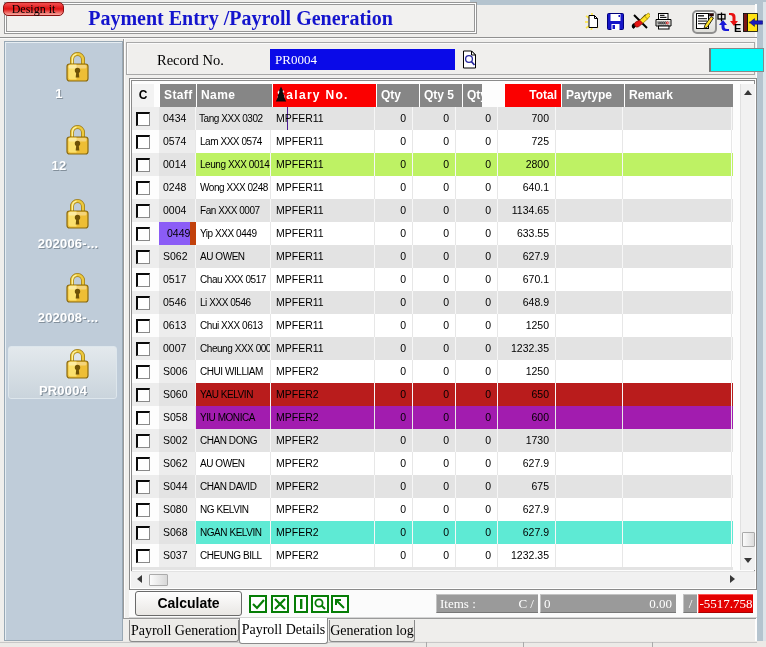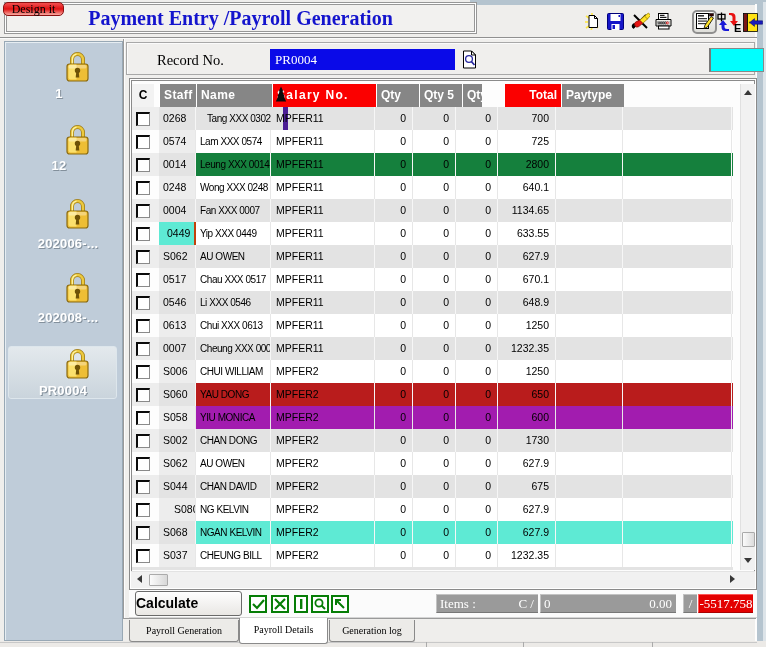--- a/index.html
+++ b/index.html
@@ -6,21 +6,21 @@
 body {position:relative;background:#efeeec;font-family:"Liberation Sans",sans-serif}
 .abs {position:absolute}
 .row {position:absolute;left:0;width:601px;height:23px}
 .cell {position:absolute;top:0;height:23px;font-size:10.5px;color:#000;line-height:23px;overflow:hidden;white-space:nowrap}
 .num {text-align:right;padding-right:6px}
 .ck {position:absolute;left:0;top:0;width:27px;height:23px;background:#fdfdfd}
 .cb {position:absolute;left:4px;top:5px;width:14px;height:14px;background:#fff;border-style:solid;border-color:#0a0a0a #8a8a8a #8a8a8a #0a0a0a;border-width:2px 1px 1px 2px}
 .hc {position:absolute;top:0;height:23px;background:#868686;color:#fff;font-size:12px;font-weight:bold;line-height:23px;padding-left:4px;border-left:1px solid #fff;overflow:hidden}
 .slab {position:absolute;text-align:center;color:#fff;font-size:13px;font-weight:bold;letter-spacing:0.2px;text-shadow:1px 1px 0 rgba(120,133,144,0.85);font-family:"Liberation Sans",sans-serif}
 .gbar {position:absolute;top:594px;height:19px;background:#9a9a9a;border-top:1px solid #c2c2c2;border-left:1px solid #c2c2c2;border-bottom:1px solid #777;color:#fff;font-family:"Liberation Serif",serif;font-size:13px;line-height:18px}
-.tab {position:absolute;top:620px;height:22px;background:#ecebe8;border:1px solid #8a8a8a;border-top:none;border-radius:0 0 3px 3px;font-family:"Liberation Serif",serif;font-size:10px;text-align:center;color:#000}
+.tab {position:absolute;top:620px;height:22px;background:#ecebe8;border:1px solid #8a8a8a;border-top:none;border-radius:0 0 3px 3px;font-family:"Liberation Serif",serif;font-size:14px;text-align:center;color:#000}
 </style></head>
 <body>
 
 <div class="abs" style="left:470px;top:0;width:296px;height:5px;background:#b5c4cf;border-radius:0 5px 0 0"></div>
 <div class="abs" style="left:757px;top:0;width:9px;height:647px;background:#b5c4cf"></div>
 <div class="abs" style="left:755px;top:4px;width:2px;height:640px;background:#fdfdfd"></div>
 <div class="abs" style="left:763px;top:2px;width:3px;height:645px;background:#dde4e9"></div>
 <div class="abs" style="left:0;top:641px;width:766px;height:6px;background:#eceae7"></div>
 <div class="abs" style="left:0px;top:642px;width:757px;height:1px;background:#c8c8c8"></div>
 <div class="abs" style="left:426px;top:642px;width:1px;height:5px;background:#aaa"></div>
@@ -193,31 +193,32 @@
 
   <div class="abs" style="left:0;top:0;width:22px;height:23px;background:#f2f2f2;color:#000;font-weight:bold;font-size:12px;text-align:center;line-height:23px;font-family:'Liberation Sans',sans-serif">C</div>
   <div class="hc" style="left:27px;width:37px;letter-spacing:0.4px">Staff</div>
   <div class="hc" style="left:64px;width:76px;letter-spacing:0.4px">Name</div>
   <div class="hc" style="left:140px;width:104px;background:#fb0000;letter-spacing:1.3px">Salary No.</div>
   <div class="hc" style="left:244px;width:43px">Qty</div>
   <div class="hc" style="left:287px;width:43px">Qty 5</div>
   <div class="hc" style="left:330px;width:20px">Qty 2</div>
   <div class="hc" style="left:372px;width:57px;background:#fb0000;text-align:right;padding-right:4px;padding-left:0">Total</div>
   <div class="hc" style="left:429px;width:63px">Paytype</div>
+  <div class="hc" style="left:492px;width:109px">Remark</div>
 
   <svg class="abs" style="left:142px;top:2px" width="14" height="17" viewBox="0 0 14 17">
       <path d="M7 0.5 L9.3 5.5 H8.4 L10.6 10.5 H9.8 L12.2 15.5 H1.8 L4.2 10.5 H3.4 L5.7 5.5 H4.7 Z" fill="#0a0a0a"></path>
     </svg>
 
 <div class="row" style="top:23px;background:#e3e3e3">
 <div class="ck" style="background:#ededed">
         <div class="cb"></div>
       </div>
-<div class="cell" style="left:27px;width:37px;background:#e3e3e3;border-right:1px solid #f6f6f6;padding-left:4px">0268</div>
-<div class="cell" style="left:65px;width:91px;border-right:5px solid #4c1d95;padding-left:10px;font-size:10px;letter-spacing:-0.45px">Tang XXX 0302</div>
+<div class="cell" style="left:27px;width:37px;background:#e3e3e3;border-right:1px solid #f6f6f6;padding-left:4px">0434</div>
+<div class="cell" style="left:65px;width:91px;border-right:1px solid #4c1d95;padding-left:2px;font-size:10px;letter-spacing:-0.45px">Tang XXX 0302</div>
 <div class="cell" style="left:140px;width:103px;border-right:1px solid #f6f6f6;padding-left:4px">MPFER11</div>
 <div class="cell num" style="left:244px;width:37px;border-right:1px solid #f6f6f6">0</div>
 <div class="cell num" style="left:287px;width:37px;border-right:1px solid #f6f6f6">0</div>
 <div class="cell num" style="left:330px;width:36px;border-right:1px solid #f6f6f6">0</div>
 <div class="cell num" style="left:372px;width:52px;border-right:1px solid #f6f6f6">700</div>
 <div class="cell" style="left:429px;width:62px;border-right:1px solid #f6f6f6"></div>
 <div class="cell" style="left:492px;width:108px;border-right:1px solid #f6f6f6"></div>
 </div>
 <div class="row" style="top:46px;background:#ffffff">
 <div class="ck" style="background:#fdfdfd">
@@ -226,21 +227,21 @@
 <div class="cell" style="left:27px;width:37px;background:#ededed;border-right:1px solid #e7e7e7;padding-left:4px">0574</div>
 <div class="cell" style="left:65px;width:74px;border-right:1px solid #e7e7e7;padding-left:3px;font-size:10px;letter-spacing:-0.45px">Lam XXX 0574</div>
 <div class="cell" style="left:140px;width:103px;border-right:1px solid #e7e7e7;padding-left:4px">MPFER11</div>
 <div class="cell num" style="left:244px;width:37px;border-right:1px solid #e7e7e7">0</div>
 <div class="cell num" style="left:287px;width:37px;border-right:1px solid #e7e7e7">0</div>
 <div class="cell num" style="left:330px;width:36px;border-right:1px solid #e7e7e7">0</div>
 <div class="cell num" style="left:372px;width:52px;border-right:1px solid #e7e7e7">725</div>
 <div class="cell" style="left:429px;width:62px;border-right:1px solid #e7e7e7"></div>
 <div class="cell" style="left:492px;width:108px;border-right:1px solid #e7e7e7"></div>
 </div>
-<div class="row" style="top:69px;background:#15803d">
+<div class="row" style="top:69px;background:#bef264">
 <div class="ck" style="background:#ededed">
         <div class="cb"></div>
       </div>
 <div class="cell" style="left:27px;width:37px;background:#e3e3e3;border-right:1px solid #f6f6f6;padding-left:4px">0014</div>
 <div class="cell" style="left:65px;width:74px;border-right:1px solid #f6f6f6;padding-left:3px;font-size:10px;letter-spacing:-0.45px">Leung XXX 0014</div>
 <div class="cell" style="left:140px;width:103px;border-right:1px solid #f6f6f6;padding-left:4px">MPFER11</div>
 <div class="cell num" style="left:244px;width:37px;border-right:1px solid #f6f6f6">0</div>
 <div class="cell num" style="left:287px;width:37px;border-right:1px solid #f6f6f6">0</div>
 <div class="cell num" style="left:330px;width:36px;border-right:1px solid #f6f6f6">0</div>
 <div class="cell num" style="left:372px;width:52px;border-right:1px solid #f6f6f6">2800</div>
@@ -272,21 +273,21 @@
 <div class="cell num" style="left:287px;width:37px;border-right:1px solid #f6f6f6">0</div>
 <div class="cell num" style="left:330px;width:36px;border-right:1px solid #f6f6f6">0</div>
 <div class="cell num" style="left:372px;width:52px;border-right:1px solid #f6f6f6">1134.65</div>
 <div class="cell" style="left:429px;width:62px;border-right:1px solid #f6f6f6"></div>
 <div class="cell" style="left:492px;width:108px;border-right:1px solid #f6f6f6"></div>
 </div>
 <div class="row" style="top:138px;background:#ffffff">
 <div class="ck" style="background:#fdfdfd">
         <div class="cb"></div>
       </div>
-<div class="cell" style="left:27px;width:37px;background:#5eead4;border-right:2px solid #c2410c;padding-left:8px">0449</div>
+<div class="cell" style="left:27px;width:37px;background:#8b5cf6;border-right:6px solid #c2410c;padding-left:8px">0449</div>
 <div class="cell" style="left:65px;width:74px;border-right:1px solid #e7e7e7;padding-left:3px;font-size:10px;letter-spacing:-0.45px">Yip XXX 0449</div>
 <div class="cell" style="left:140px;width:103px;border-right:1px solid #e7e7e7;padding-left:4px">MPFER11</div>
 <div class="cell num" style="left:244px;width:37px;border-right:1px solid #e7e7e7">0</div>
 <div class="cell num" style="left:287px;width:37px;border-right:1px solid #e7e7e7">0</div>
 <div class="cell num" style="left:330px;width:36px;border-right:1px solid #e7e7e7">0</div>
 <div class="cell num" style="left:372px;width:52px;border-right:1px solid #e7e7e7">633.55</div>
 <div class="cell" style="left:429px;width:62px;border-right:1px solid #e7e7e7"></div>
 <div class="cell" style="left:492px;width:108px;border-right:1px solid #e7e7e7"></div>
 </div>
 <div class="row" style="top:161px;background:#e3e3e3">
@@ -371,21 +372,21 @@
 <div class="cell num" style="left:330px;width:36px;border-right:1px solid #e7e7e7">0</div>
 <div class="cell num" style="left:372px;width:52px;border-right:1px solid #e7e7e7">1250</div>
 <div class="cell" style="left:429px;width:62px;border-right:1px solid #e7e7e7"></div>
 <div class="cell" style="left:492px;width:108px;border-right:1px solid #e7e7e7"></div>
 </div>
 <div class="row" style="top:299px;background:#b91c1c">
 <div class="ck" style="background:#ededed">
         <div class="cb"></div>
       </div>
 <div class="cell" style="left:27px;width:37px;background:#e3e3e3;border-right:1px solid #f6f6f6;padding-left:4px">S060</div>
-<div class="cell" style="left:65px;width:74px;border-right:1px solid #f6f6f6;padding-left:3px;font-size:10px;letter-spacing:-0.45px">YAU DONG</div>
+<div class="cell" style="left:65px;width:74px;border-right:1px solid #f6f6f6;padding-left:3px;font-size:10px;letter-spacing:-0.45px">YAU KELVIN</div>
 <div class="cell" style="left:140px;width:103px;border-right:1px solid #f6f6f6;padding-left:4px">MPFER2</div>
 <div class="cell num" style="left:244px;width:37px;border-right:1px solid #f6f6f6">0</div>
 <div class="cell num" style="left:287px;width:37px;border-right:1px solid #f6f6f6">0</div>
 <div class="cell num" style="left:330px;width:36px;border-right:1px solid #f6f6f6">0</div>
 <div class="cell num" style="left:372px;width:52px;border-right:1px solid #f6f6f6">650</div>
 <div class="cell" style="left:429px;width:62px;border-right:1px solid #f6f6f6"></div>
 <div class="cell" style="left:492px;width:108px;border-right:1px solid #f6f6f6"></div>
 </div>
 <div class="row" style="top:322px;background:#a21caf">
 <div class="ck" style="background:#fdfdfd">
@@ -440,21 +441,21 @@
 <div class="cell num" style="left:287px;width:37px;border-right:1px solid #f6f6f6">0</div>
 <div class="cell num" style="left:330px;width:36px;border-right:1px solid #f6f6f6">0</div>
 <div class="cell num" style="left:372px;width:52px;border-right:1px solid #f6f6f6">675</div>
 <div class="cell" style="left:429px;width:62px;border-right:1px solid #f6f6f6"></div>
 <div class="cell" style="left:492px;width:108px;border-right:1px solid #f6f6f6"></div>
 </div>
 <div class="row" style="top:414px;background:#ffffff">
 <div class="ck" style="background:#fdfdfd">
         <div class="cb"></div>
       </div>
-<div class="cell" style="left:27px;width:37px;background:#ededed;border-right:1px solid #e7e7e7;padding-left:15px">S080</div>
+<div class="cell" style="left:27px;width:37px;background:#ededed;border-right:1px solid #e7e7e7;padding-left:4px">S080</div>
 <div class="cell" style="left:65px;width:74px;border-right:1px solid #e7e7e7;padding-left:3px;font-size:10px;letter-spacing:-0.45px">NG KELVIN</div>
 <div class="cell" style="left:140px;width:103px;border-right:1px solid #e7e7e7;padding-left:4px">MPFER2</div>
 <div class="cell num" style="left:244px;width:37px;border-right:1px solid #e7e7e7">0</div>
 <div class="cell num" style="left:287px;width:37px;border-right:1px solid #e7e7e7">0</div>
 <div class="cell num" style="left:330px;width:36px;border-right:1px solid #e7e7e7">0</div>
 <div class="cell num" style="left:372px;width:52px;border-right:1px solid #e7e7e7">627.9</div>
 <div class="cell" style="left:429px;width:62px;border-right:1px solid #e7e7e7"></div>
 <div class="cell" style="left:492px;width:108px;border-right:1px solid #e7e7e7"></div>
 </div>
 <div class="row" style="top:437px;background:#5eead4">
@@ -493,21 +494,21 @@
   <div class="abs" style="left:612px;top:474px;width:0;height:0;border-left:4px solid transparent;border-right:4px solid transparent;border-top:5px solid #383838"></div>
   <div class="abs" style="left:609.5px;top:448px;width:13px;height:15px;background:linear-gradient(90deg,#fbfbfb,#dcdcdc);border:1px solid #aaa;border-radius:1px"></div>
 </div>
 
 <div class="abs" style="left:131px;top:571px;width:624px;height:17px;background:#f1f1f1;border-top:1px solid #e3e3e3"></div>
 <div class="abs" style="left:137px;top:575px;width:0;height:0;border-top:4px solid transparent;border-bottom:4px solid transparent;border-right:5px solid #383838"></div>
 <div class="abs" style="left:730px;top:575px;width:0;height:0;border-top:4px solid transparent;border-bottom:4px solid transparent;border-left:5px solid #383838"></div>
 <div class="abs" style="left:149px;top:573.5px;width:19px;height:12px;background:linear-gradient(90deg,#fbfbfb,#d8d8d8);border:1px solid #aaa;border-radius:1px"></div>
 
 <div class="abs" style="left:129px;top:590px;width:628px;height:28px;background:#fbfbfb;border-bottom:1px solid #d5d5d5"></div>
-<div class="abs" style="left:135px;top:591px;width:107px;height:25px;background:linear-gradient(#fefefe,#e9e7e4);border:1px solid #6a6a6a;border-radius:3px;box-shadow:inset 0 1px 0 #fff;font-weight:bold;font-size:14px;line-height:23px;color:#000">Calculate</div>
+<div class="abs" style="left:135px;top:591px;width:107px;height:25px;background:linear-gradient(#fefefe,#e9e7e4);border:1px solid #6a6a6a;border-radius:3px;box-shadow:inset 0 1px 0 #fff;text-align:center;font-weight:bold;font-size:14px;line-height:23px;color:#000">Calculate</div>
 
 <svg class="abs" style="left:249px;top:595px" width="18" height="18" viewBox="0 0 18 18">
     <rect x="1" y="1" width="16" height="16" fill="#fff" stroke="#067d06" stroke-width="2"></rect>
     <path d="M4 9 l4 4 7-8" fill="none" stroke="#067d06" stroke-width="2.2"></path>
   </svg>
 <svg class="abs" style="left:271px;top:595px" width="18" height="18" viewBox="0 0 18 18">
     <rect x="1" y="1" width="16" height="16" fill="#fff" stroke="#067d06" stroke-width="2"></rect>
     <path d="M4 4 l10 10 M14 4 l-10 10" stroke="#067d06" stroke-width="2.2"></path>
   </svg>
 <svg class="abs" style="left:294px;top:595px" width="14" height="18" viewBox="0 0 14 18">

